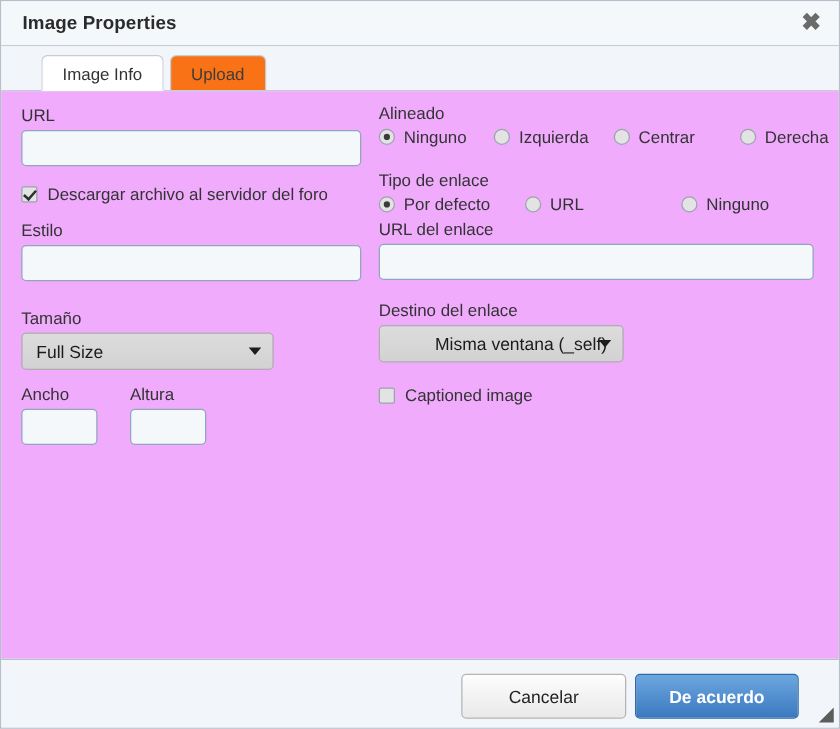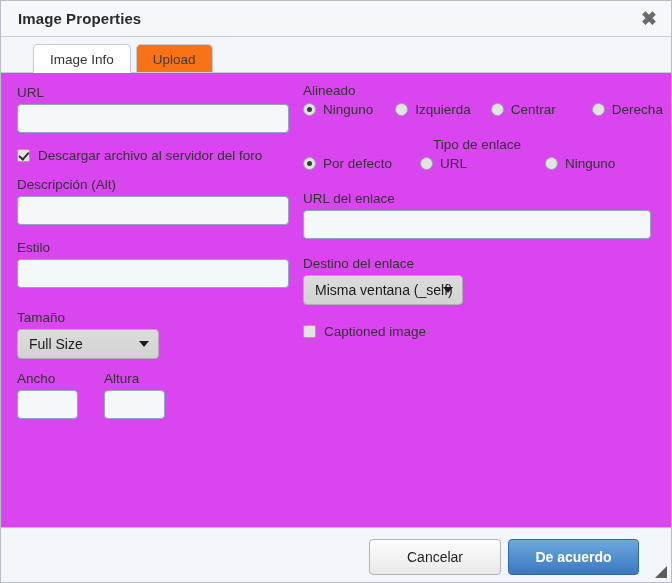--- a/index.html
+++ b/index.html
@@ -100,21 +100,21 @@
   .tab.active {
     background: #ffffff;
     border-bottom-color: #ffffff;
     color: #333;
   }
 
   
   .content {
     position: relative;
     flex: 1 1 auto;
-    background: #d946ef;
+    background: #f0abfc;
     overflow: hidden;
   }
 
   .col-left {
     position: absolute;
     left: 16px;
     top: 12px;
     width: 272px;
   }
   .col-right {
@@ -249,22 +249,22 @@
     position: absolute;
     right: 9px;
     top: 50%;
     transform: translateY(-50%);
     width: 0;
     height: 0;
     border-left: 5px solid transparent;
     border-right: 5px solid transparent;
     border-top: 6px solid #1d1d1d;
   }
-  .sel.size-sel { width: 142px; }
-  .sel.target-sel { width: 160px; }
+  .sel.size-sel { width: 202px; }
+  .sel.target-sel { width: 196px; padding-left: 33px; }
 
   
   .footer {
     position: relative;
     flex: 0 0 55px;
     height: 55px;
     background: #f2f6fa;
     border-top: 1px solid #b9c2cc;
     box-sizing: border-box;
   }
@@ -333,24 +333,20 @@
         <label class="fld-label">URL</label>
         <input class="txt-input" type="text" value="" style="">
       </div>
 
       <div class="cbx-row">
         <span class="cbx checked"></span>
         <span class="cbx-label">Descargar archivo al servidor del foro</span>
       </div>
 
 
-      <div class="grp">
-        <label class="fld-label">Descripción (Alt)</label>
-        <input class="txt-input" type="text" value="" style="">
-      </div>
 
       <div class="grp" style="margin-bottom:22px;">
         <label class="fld-label">Estilo</label>
         <input class="txt-input" type="text" value="" style="">
       </div>
 
       <div class="grp" style="margin-bottom:12px;">
         <label class="fld-label">Tamaño</label>
         <div class="sel size-sel">
           <span class="sel-text">Full Size</span>
@@ -388,21 +384,21 @@
             <span class="radio"></span>
             <span class="radio-label">Centrar</span>
           </span>
           <span class="radio-item">
             <span class="radio"></span>
             <span class="radio-label">Derecha</span>
           </span>
         </div>
       </div>
 
-      <div style="margin-bottom:20px;text-align:center;">
+      <div style="margin-bottom:5px;">
         <label class="fld-label">Tipo de enlace</label>
         <div class="radio-row">
           <span class="radio-item" style="margin-right:28px;">
             <span class="radio selected"></span>
             <span class="radio-label">Por defecto</span>
           </span>
           <span class="radio-item" style="margin-right:78px;">
             <span class="radio"></span>
             <span class="radio-label">URL</span>
           </span>

